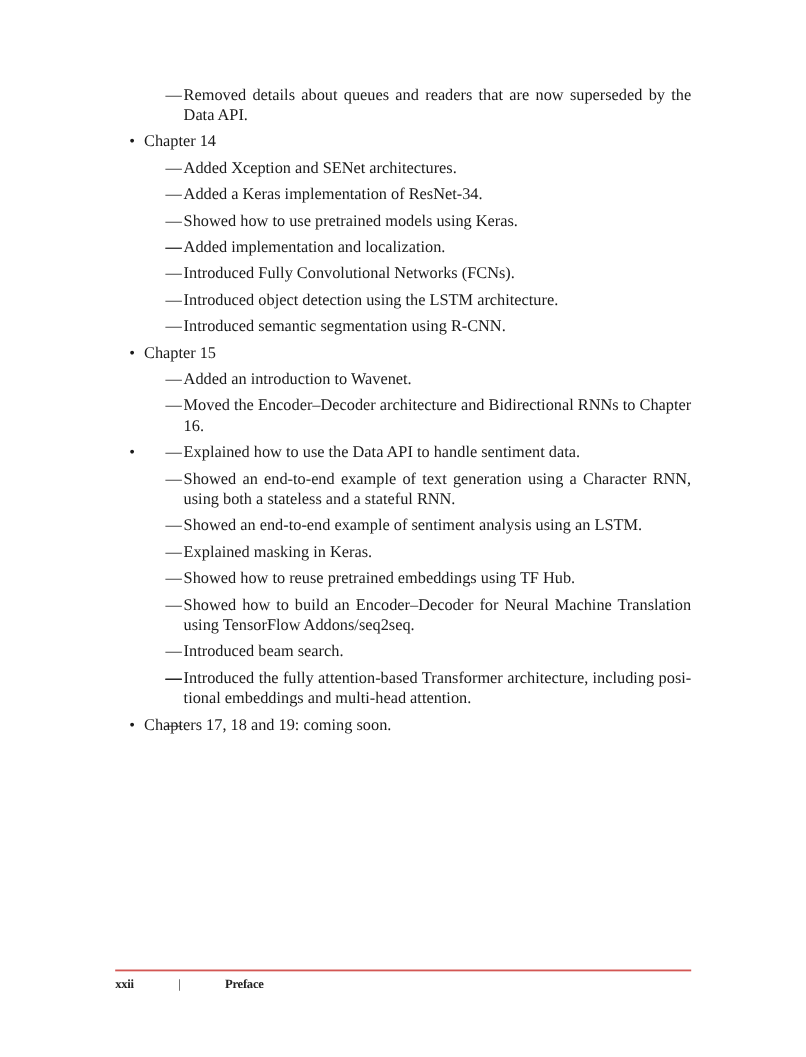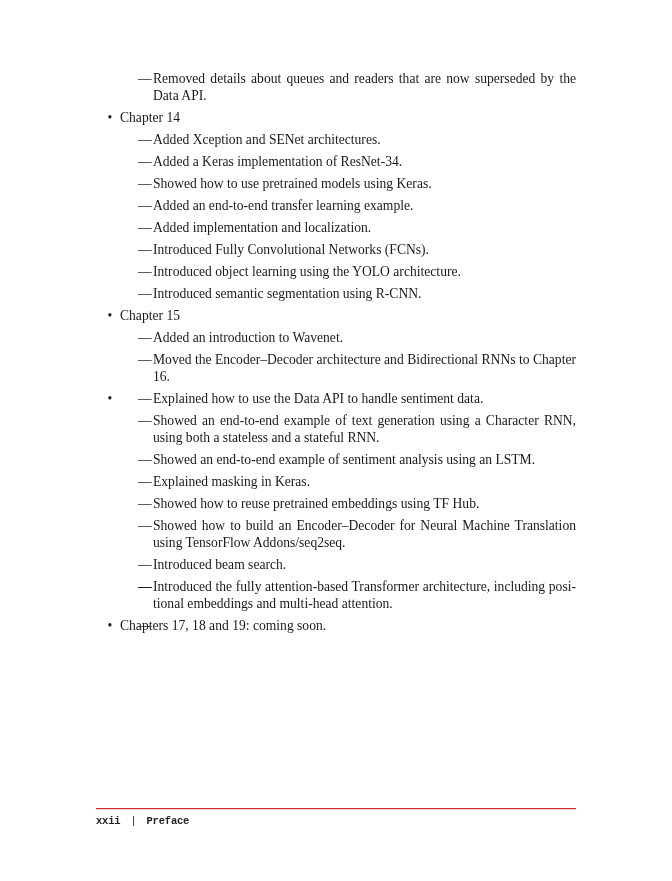--- a/index.html
+++ b/index.html
@@ -69,27 +69,28 @@
       top: 808px;
       width: 480px;
       height: 1px;
       background: #c9302c;
       box-shadow: 0 1px 0 #f0c8c6;
     }
     .footer {
       position: absolute;
       left: 96px;
       top: 815px;
-      font-family: Liberation Mono, monospace;
+      font-family: Liberation Serif, serif;
       font-weight: bold;
       font-size: 10.5px;
       color: #222;
       letter-spacing: -0.2px;
       display: flex;
       align-items: center;
+      gap: 27px;
     }
     .footer .sep {
       margin: 0 10px 0 10px;
       font-weight: normal;
     }
   </style>
 </head>
 <body>
 
 <div class="page-body">
@@ -99,24 +100,24 @@
           <li class="change"><span class="dash">—</span><span>Removed details about queues and readers that are now superseded by the Data API.</span></li>
         </ul>
       </li>
       <li class="chapter">
         <span class="bullet">•</span>
         <span class="chapter-title">Chapter 14</span>
         <ul class="changes">
           <li class="change"><span class="dash">—</span><span>Added Xception and SENet architectures.</span></li>
           <li class="change"><span class="dash">—</span><span>Added a Keras implementation of ResNet-34.</span></li>
           <li class="change"><span class="dash">—</span><span>Showed how to use pretrained models using Keras.</span></li>
-          <li class="change"><span class="dash">—</span><span>Added an end-to-end transfer learning example.</span></li>
+          <li class="change"><span class="dash">—</span></li>
           <li class="change"><span class="dash">—</span><span>Added implementation and localization.</span></li>
           <li class="change"><span class="dash">—</span><span>Introduced Fully Convolutional Networks (FCNs).</span></li>
-          <li class="change"><span class="dash">—</span><span>Introduced object learning using the YOLO architecture.</span></li>
+          <li class="change"><span class="dash">—</span><span>Introduced object detection using the LSTM architecture.</span></li>
           <li class="change"><span class="dash">—</span><span>Introduced semantic segmentation using R-CNN.</span></li>
         </ul>
       </li>
       <li class="chapter">
         <span class="bullet">•</span>
         <span class="chapter-title">Chapter 15</span>
         <ul class="changes">
           <li class="change"><span class="dash">—</span><span>Added an introduction to Wavenet.</span></li>
           <li class="change"><span class="dash">—</span><span>Moved the Encoder–Decoder architecture and Bidirectional RNNs to Chapter 16.</span></li>
         </ul>

